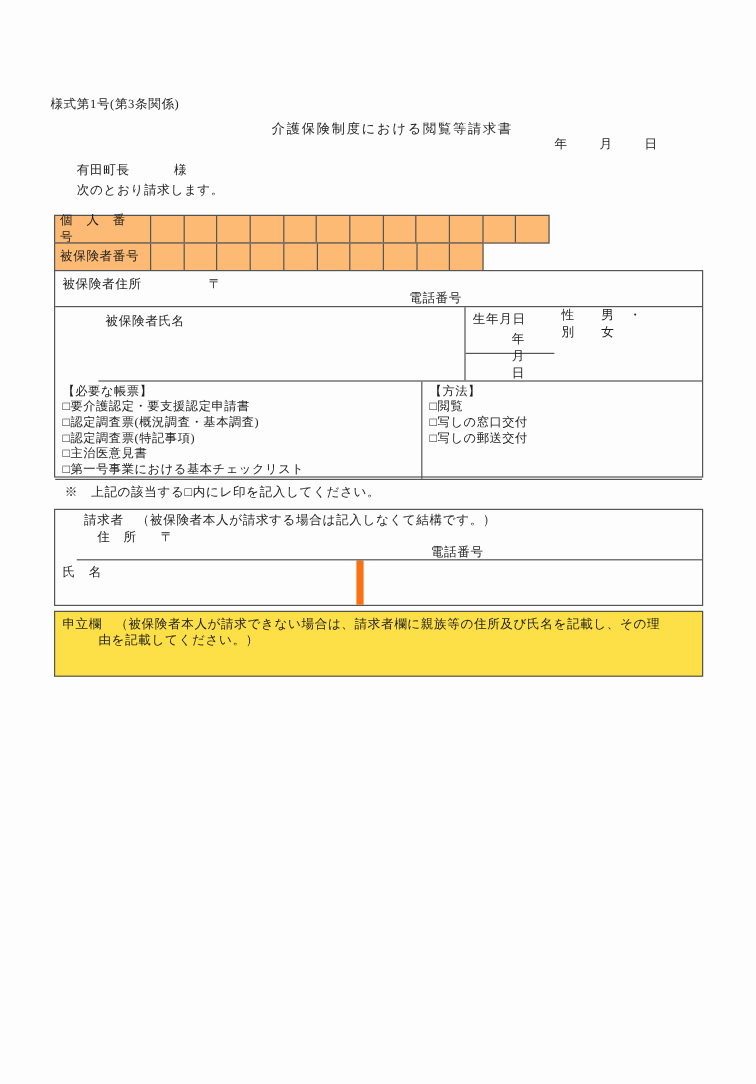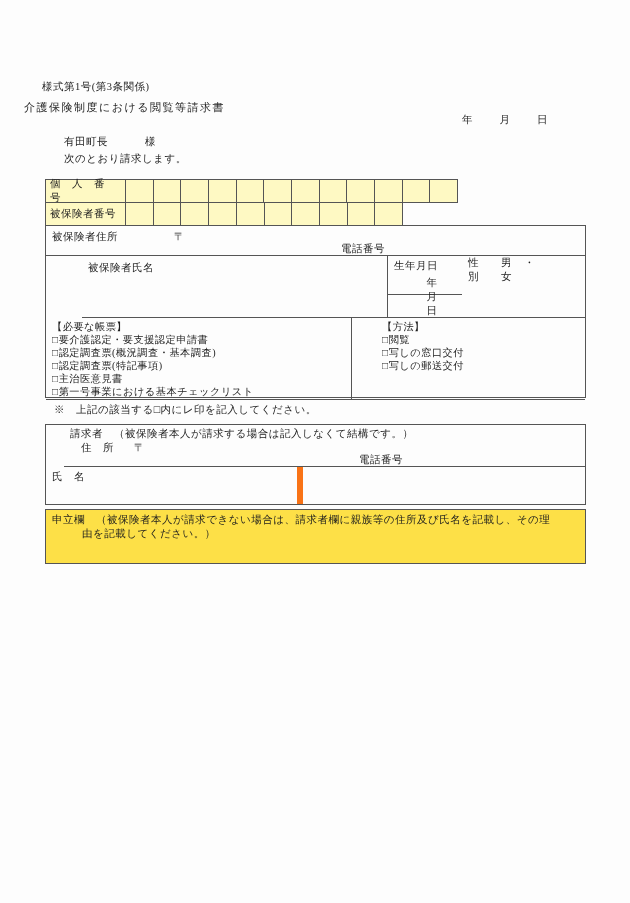--- a/index.html
+++ b/index.html
@@ -3,29 +3,29 @@
 <meta charset="utf-8">
 <style>
   html,body { margin:0; padding:0; background:#ffffff; }
   .page {
     position:relative; width:630px; height:903px; background:#fdfdfd;
     font-family:"Liberation Serif","DejaVu Serif",serif;
     color:#1d1d1d; font-size:10.5px; letter-spacing:0.5px;
     overflow:hidden;
   }
   .abs { position:absolute; }
-  .title { left:0; right:0; top:100px; text-align:left; font-size:11px; letter-spacing:1.5px;margin-left:24px; }
+  .title { left:0; right:0; top:100px; text-align:center; font-size:11px; letter-spacing:1.5px;margin-left:24px; }
   .form-code { left:42px; top:80px; }
   .date-line { left:462px; top:113px; letter-spacing:2px; }
   .addressee { left:64px; top:135px; }
   .addressee .honorific { margin-left:37px; }
   .intro { left:64px; top:152px; }
 
   .bd { border:1px solid #555; box-sizing:border-box; }
-  .grid-row { display:flex; background:#fef9c3; }
+  .grid-row { display:flex; background:#fdba74; }
   .grid-label { width:80px; border-right:1px solid #555; box-sizing:border-box;
                 display:flex; align-items:center; padding-left:4px; }
   .digit-cell { flex:1; border-right:1px solid #555; box-sizing:border-box; }
   .digit-cell:last-child { border-right:none; }
 
   .rowA1 { left:45px; top:179px; width:413px; height:24px; }
   .rowA2 { left:45px; top:202px; width:358px; height:24px; }
 
   .tableB { left:45px; top:225px; width:541px; height:173px; background:#fdfdfd; }
   .bRow { border-bottom:1px solid #555; box-sizing:border-box; position:relative; }
@@ -33,21 +33,21 @@
   .b1 .addr-label { position:absolute; left:6px; top:4px; }
   .b1 .postal { position:absolute; left:128px; top:4px; }
   .b1 .phone { position:absolute; left:295px; top:16px; }
   .b2 { height:62px; display:flex;margin-left:36px; }
   .b2-left { width:306px; border-right:1px solid #555; box-sizing:border-box; padding:5px 6px 0 6px; }
   .b2-right { flex:1; display:flex; flex-direction:row; }
   .b2-birth { height:39px; border-bottom:1px solid #555; box-sizing:border-box; padding:3px 6px 0 6px; }
   .b2-birth .units { text-align:right; padding-right:18px; margin-top:3px; letter-spacing:1px; }
   .b2-sex { flex:1; display:flex; align-items:flex-start; padding:0 6px; }
   .b2-sex .options { margin-left:auto; padding-right:32px; letter-spacing:1px; }
-  .b3 { height:82px; display:flex; font-size:10.2px;gap:24px; }
+  .b3 { height:82px; display:flex; font-size:10.2px; }
   .b3-left { width:306px; border-right:1px solid #555; box-sizing:border-box; padding:2px 4px 0 6px; line-height:13px; }
   .b3-right { flex:1; padding:2px 4px 0 6px; line-height:13px; }
   .b4 { height:20px; border-bottom:none; display:flex; align-items:center; padding-left:8px; }
 
   .tableC { left:45px; top:424px; width:541px; height:81px; background:#fdfdfd; }
   .c1 { height:42px; border-bottom:1px solid #555; box-sizing:border-box; position:relative;margin-left:18px; }
   .c1 .req-line { position:absolute; left:6px; top:2px; }
   .c1 .addr-line { position:absolute; left:17px; top:16px; }
   .c1 .addr-line .postal { margin-left:20px; }
   .c1 .phone { position:absolute; left:295px; top:28px; }

